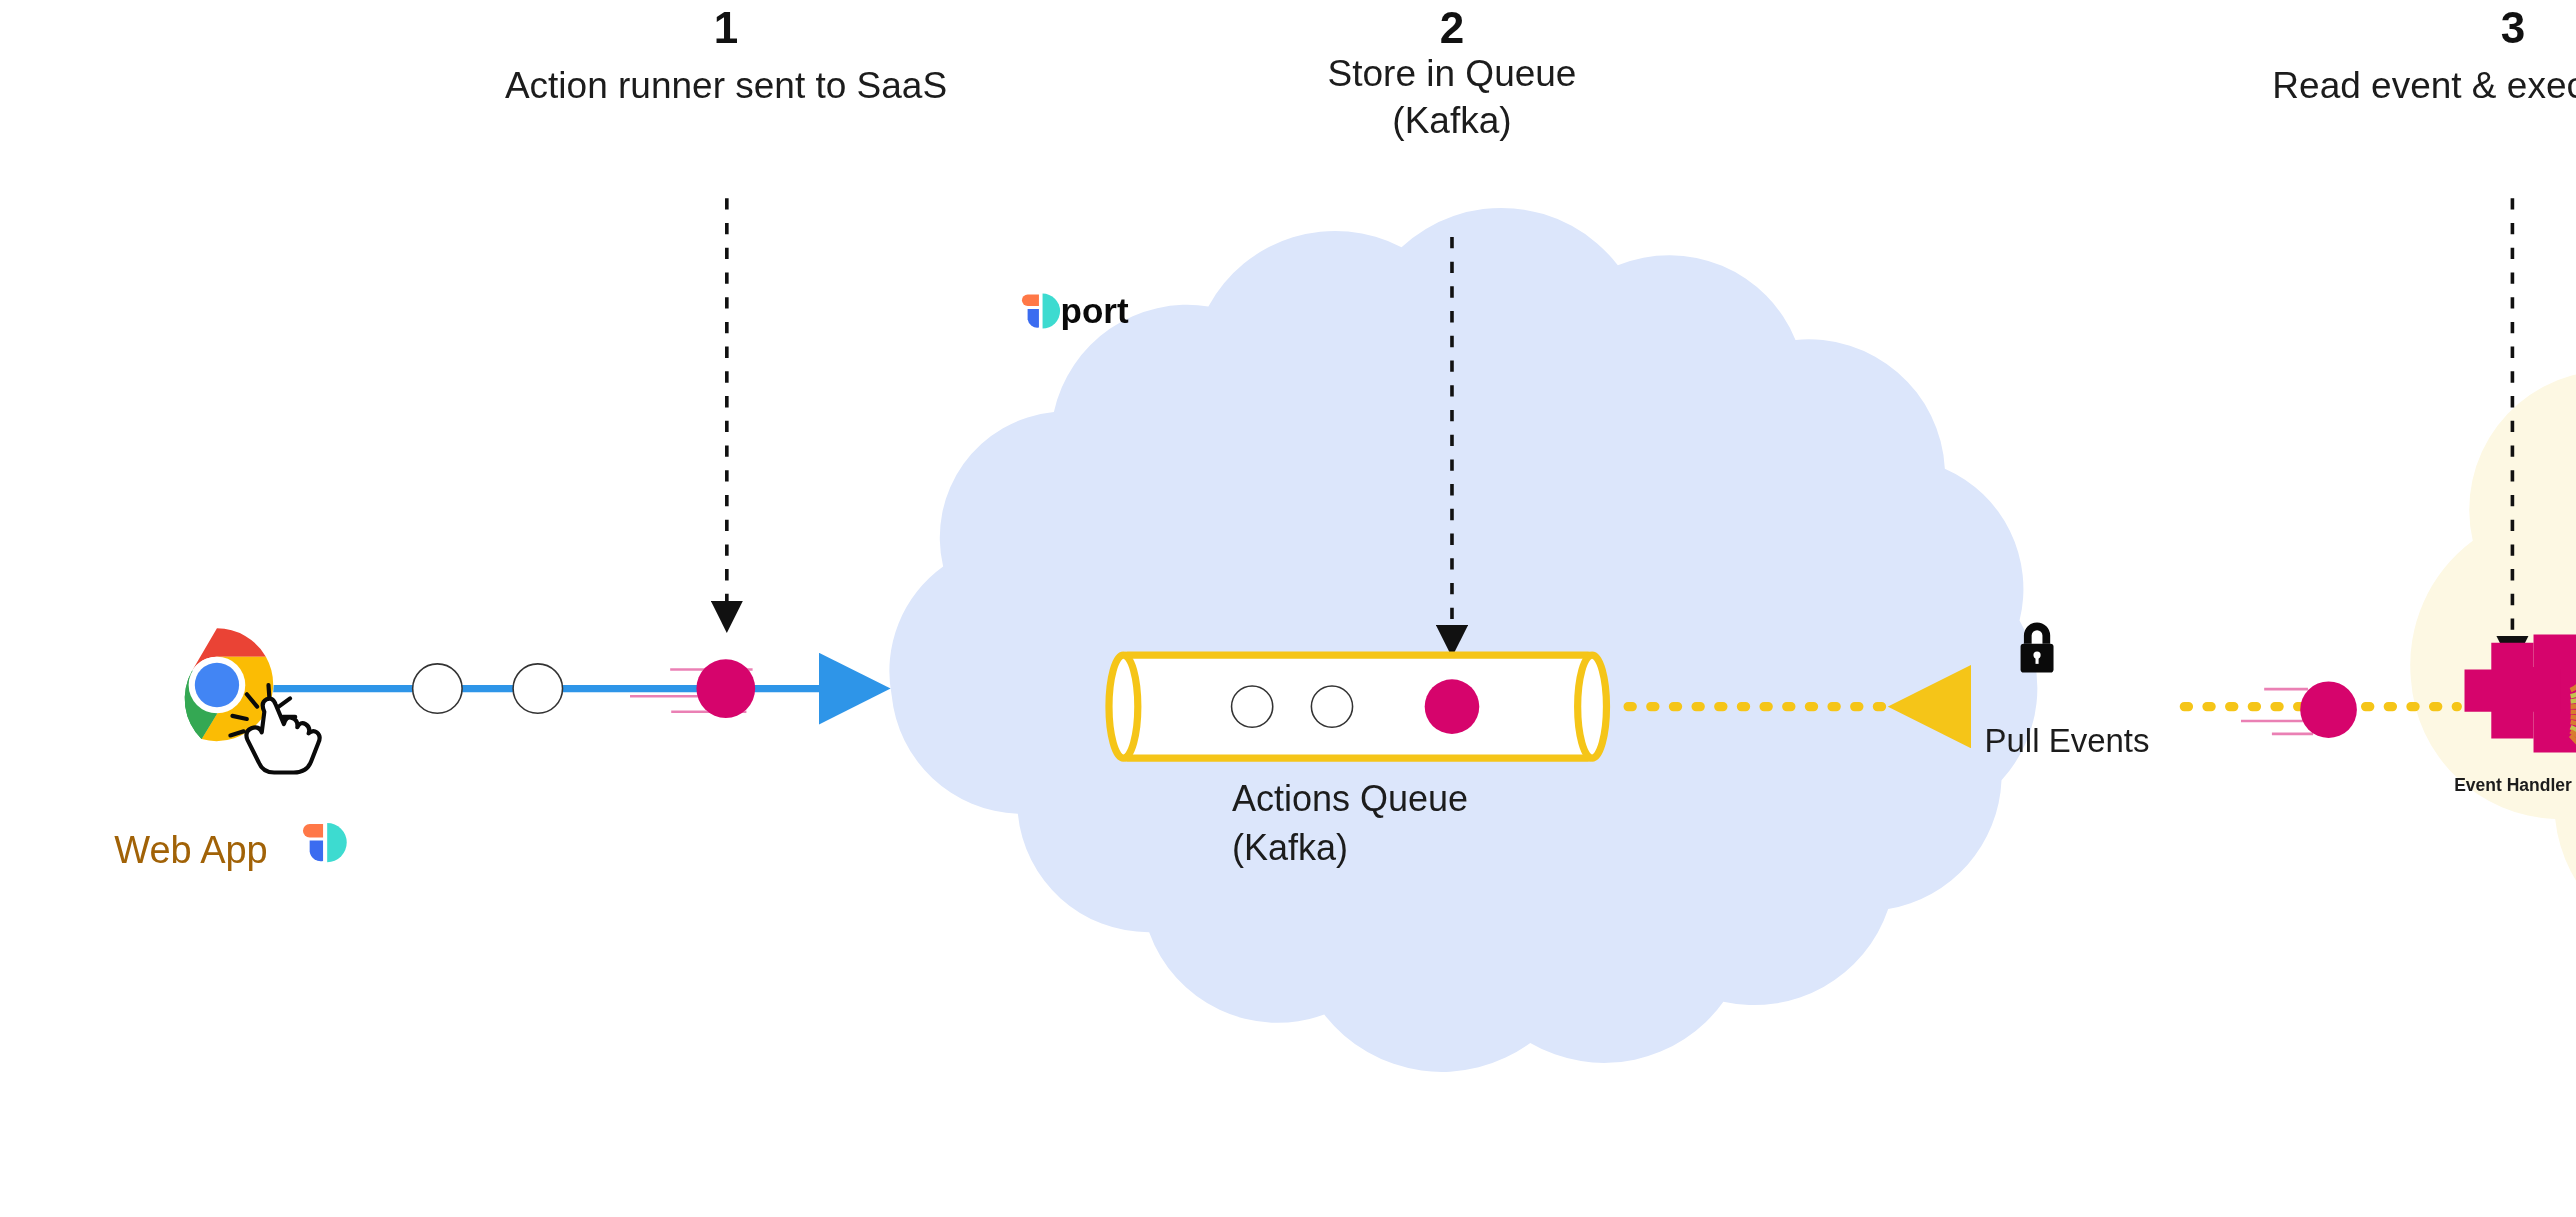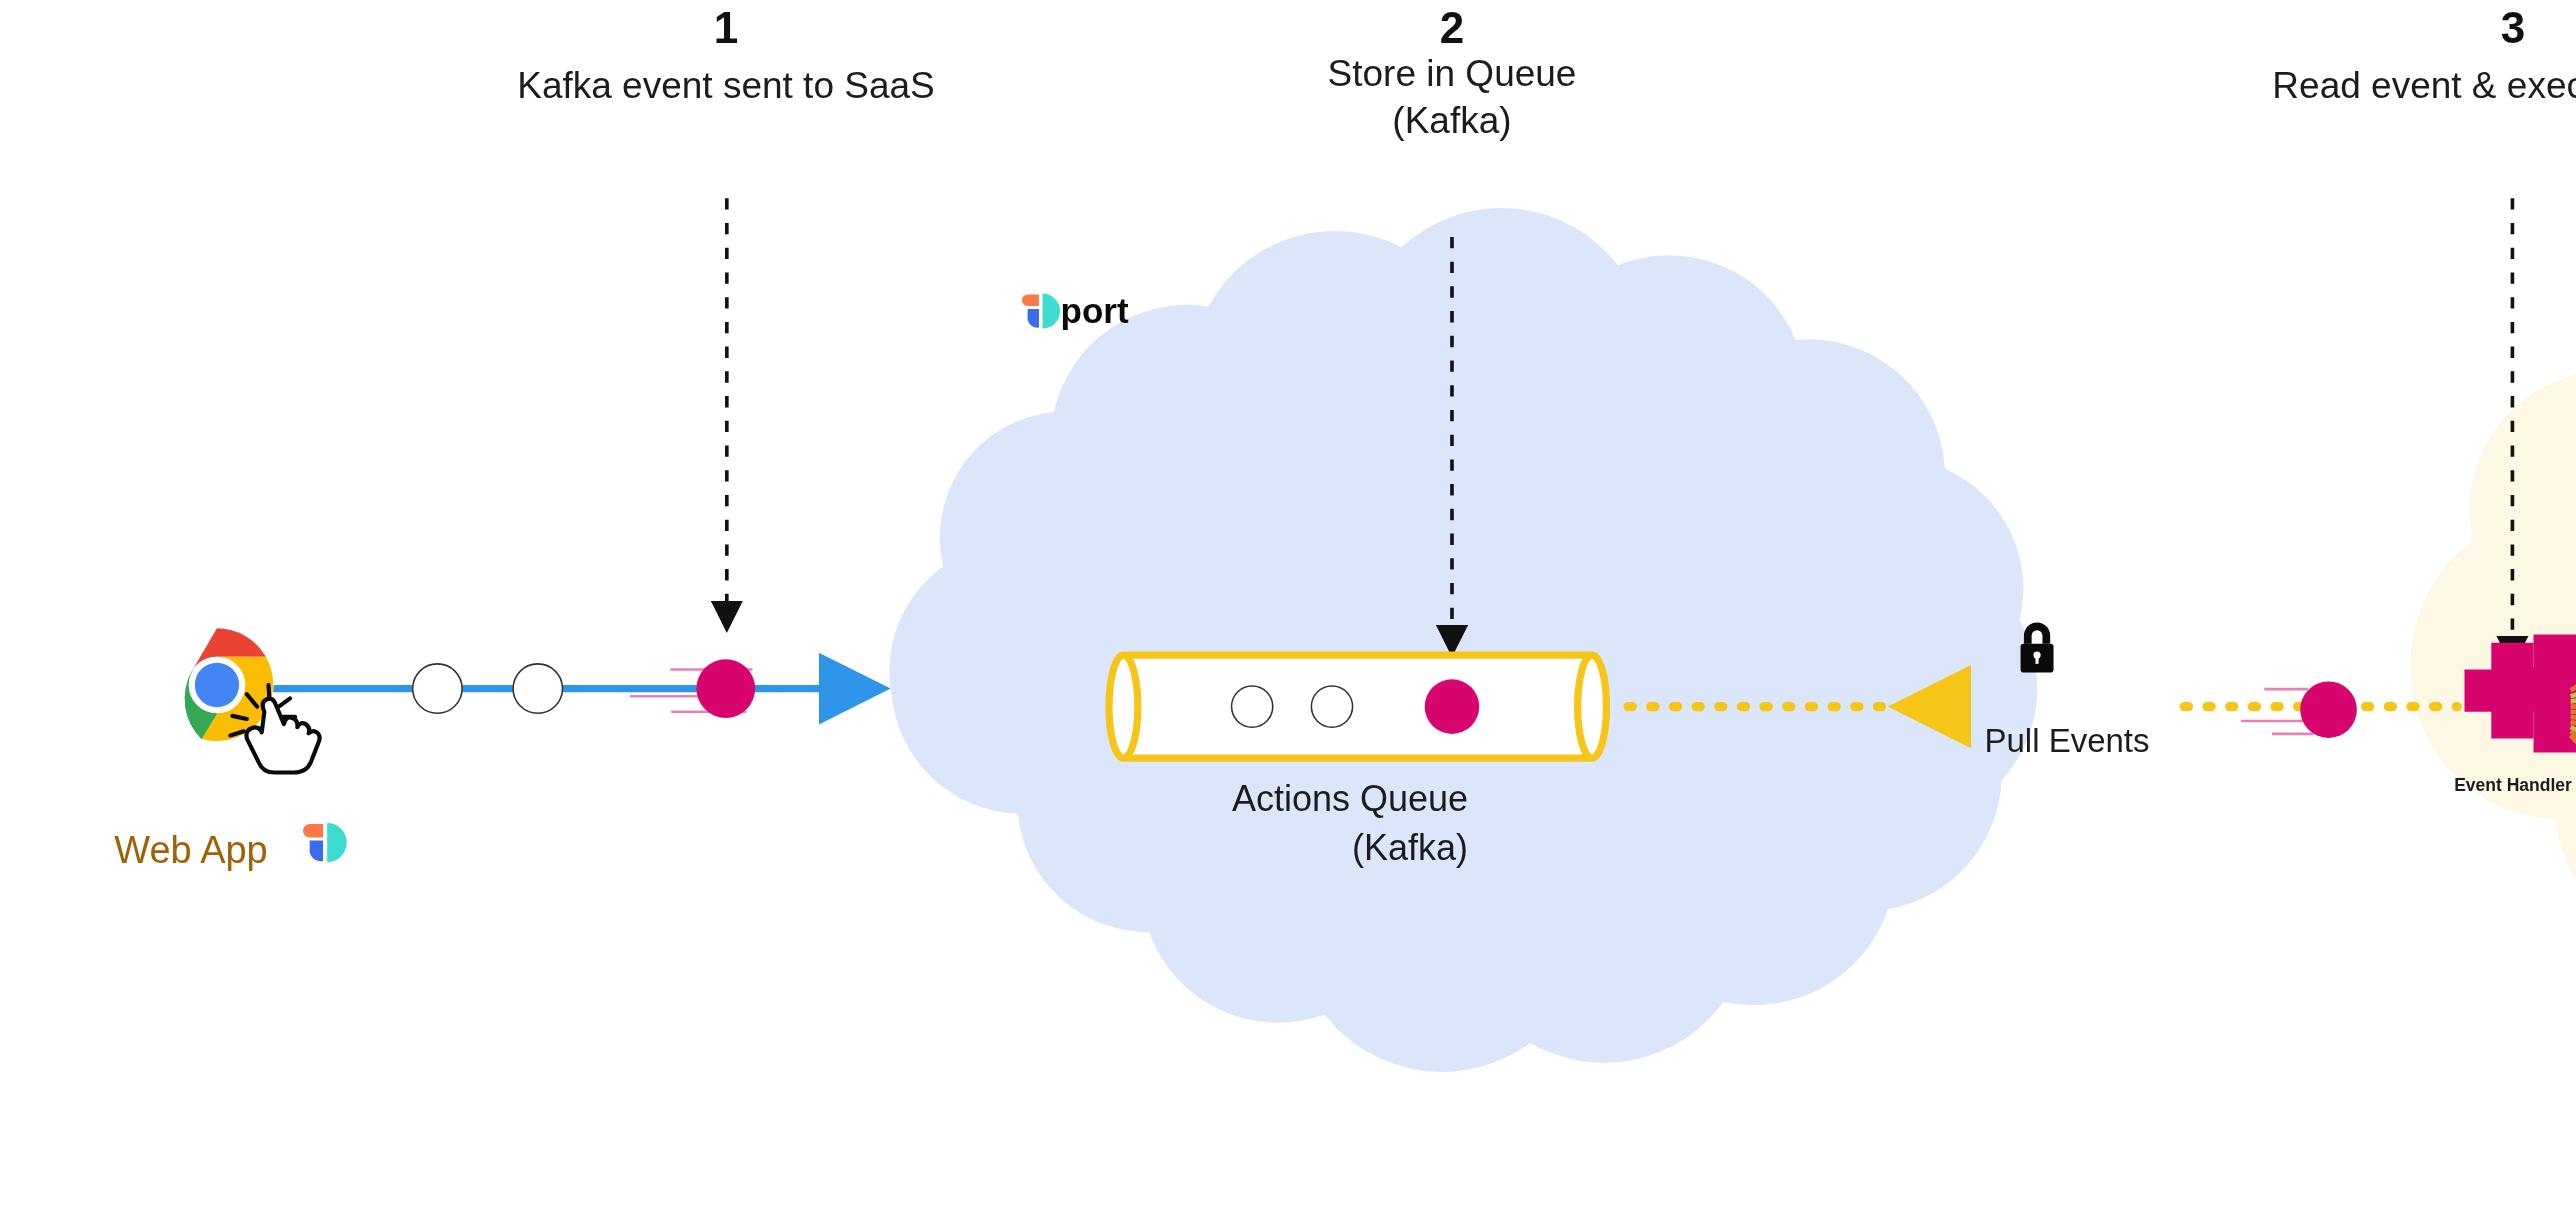--- a/index.html
+++ b/index.html
@@ -14,21 +14,21 @@
     position:absolute;font-size:44px;font-weight:bold;color:#111;
     text-align:center;white-space:nowrap;transform:translateX(-50%);
   }
   .step-label{
     position:absolute;font-size:37px;color:#1c1c1c;
     text-align:center;white-space:nowrap;transform:translateX(-50%);
     line-height:1.28;
   }
   .step-label .l2{display:block;}
   .queue-caption{
-    position:absolute;font-size:36px;color:#1c1c1c;text-align:right;
+    position:absolute;font-size:36px;color:#1c1c1c;text-align:left;
     white-space:nowrap;transform:translateX(-50%);line-height:1.35;
   }
   .webapp-label{
     position:absolute;font-size:38px;color:#a16207;white-space:nowrap;
     transform:translateX(-50%);
   }
   .pull-label{
     position:absolute;font-size:33px;color:#1c1c1c;white-space:nowrap;
     transform:translateX(-50%);
     margin-top:32px;
@@ -323,21 +323,21 @@
 
   <g transform="translate(1994,572)">
     <path d="M0 0 h22 v22 h-22 a11 11 0 0 1 0 -22 Z" fill="#ff7847"></path>
     <path d="M0 28 h22 v36 a19 19 0 0 1 -22 -16 Z" fill="#3b6cf0"></path>
     <path d="M29 -2 a34 34 0 0 1 0 68 Z" fill="#3ddbd0"></path>
     <text x="64" y="56" font-family="Liberation Sans, sans-serif" font-size="68" font-weight="bold" fill="#0a0a0a">port</text>
   </g>
 </svg>
 
 <div class="step-num" style="left:726px;top:3.1px;">1</div>
-<div class="step-label" style="left:726px;top:62px;">Kafka event sent to SaaS</div>
+<div class="step-label" style="left:726px;top:62px;">Action runner sent to SaaS</div>
 
 <div class="step-num" style="left:1452px;top:3.1px;">2</div>
 <div class="step-label" style="left:1452px;top:50px;">
   <span>Store in Queue</span>
   <span class="l2">(Kafka)</span>
 </div>
 
 <div class="step-num" style="left:2513px;top:3.1px;">3</div>
 <div class="step-label" style="left:2513px;top:62px;">Read event &amp; execute runner</div>
 

